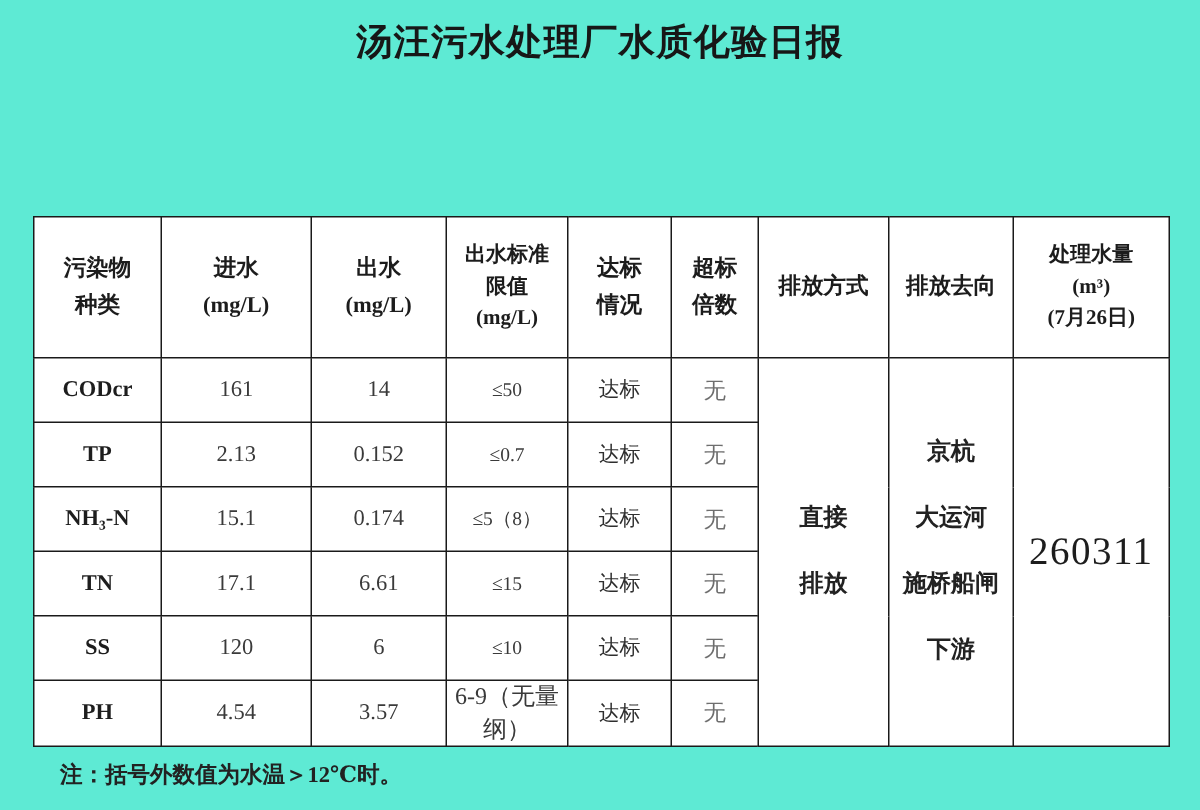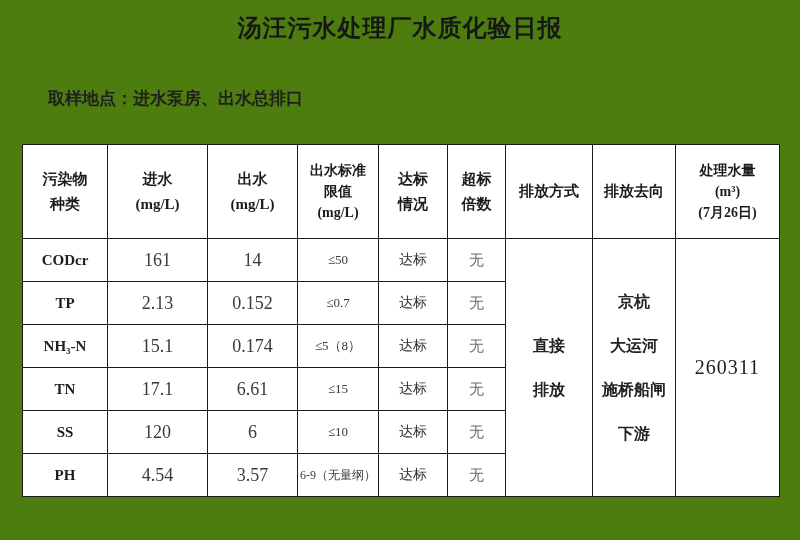--- a/index.html
+++ b/index.html
@@ -11,21 +11,21 @@
     width: 800px;
     height: 540px;
     position: relative;
     overflow: hidden;
     font-family: "Liberation Serif", "DejaVu Serif", serif;
     color: #1b1b1b;
   }
   .page {
     position: absolute;
     inset: 0;
-    background: #4d7c0f;
+    background: #5eead4;
   }
   .report-title {
     position: absolute;
     top: 12px;
     left: 0;
     right: 0;
     margin: 0;
     text-align: center;
     font-family: "DejaVu Sans", "Liberation Sans", sans-serif;
     font-weight: bold;
@@ -74,71 +74,70 @@
   th.hcell-small {
     font-size: 14px;
     line-height: 1.5;
   }
   td.name-cell {
     font-weight: bold;
     font-size: 15px;
     color: #1d1d1d;
   }
   td.val-cell {
-    font-size: 18px;
+    font-size: 15px;
     color: #3a3a3a;
   }
   td.limit-cell {
     font-size: 13px;
     color: #3a3a3a;
   }
   td.limit-cell-small {
-    font-size: 12px;
+    font-size: 16px;
     line-height: 1.35;
     color: #3a3a3a;
     margin-left: 33px;
   }
   td.status-cell {
     font-size: 14px;
     color: #2e2e2e;
   }
   td.none-cell {
     font-size: 15px;
     color: #6e6e6e;
   }
   td.merged-text-cell {
     font-size: 16px;
     font-weight: bold;
     line-height: 44px;
     color: #222222;
     margin-left: 20px;
   }
   td.volume-cell {
-    font-size: 20px;
+    font-size: 26px;
     letter-spacing: 1px;
     color: #1d1d1d;
   }
   .footnote {
     position: absolute;
     top: 507px;
     left: 40px;
     font-size: 15px;
     font-weight: bold;
     color: #222222;
   }
 </style>
 </head>
 <body>
 
 <div class="page">
 
   <h1 class="report-title">汤汪污水处理厂水质化验日报</h1>
 
   <div class="info-row">
-    <span>取样地点：进水泵房、出水总排口</span>
   </div>
 
   <table class="report">
     <colgroup>
       <col style="width:85px">
         <col style="width:100px">
         <col style="width:90px">
       <col style="width:81px">
         <col style="width:69px">
         <col style="width:58px">
@@ -224,14 +223,15 @@
         <td class="name-cell">PH</td>
         <td class="val-cell">4.54</td>
         <td class="val-cell">3.57</td>
         <td class="limit-cell limit-cell-small">6-9（无量纲）</td>
         <td class="status-cell">达标</td>
         <td class="none-cell">无</td>
       </tr>
     </tbody>
   </table>
 
+  <div class="footnote">注：括号外数值为水温＞12℃时。</div>
 
 </div>
 
 </body></html>

